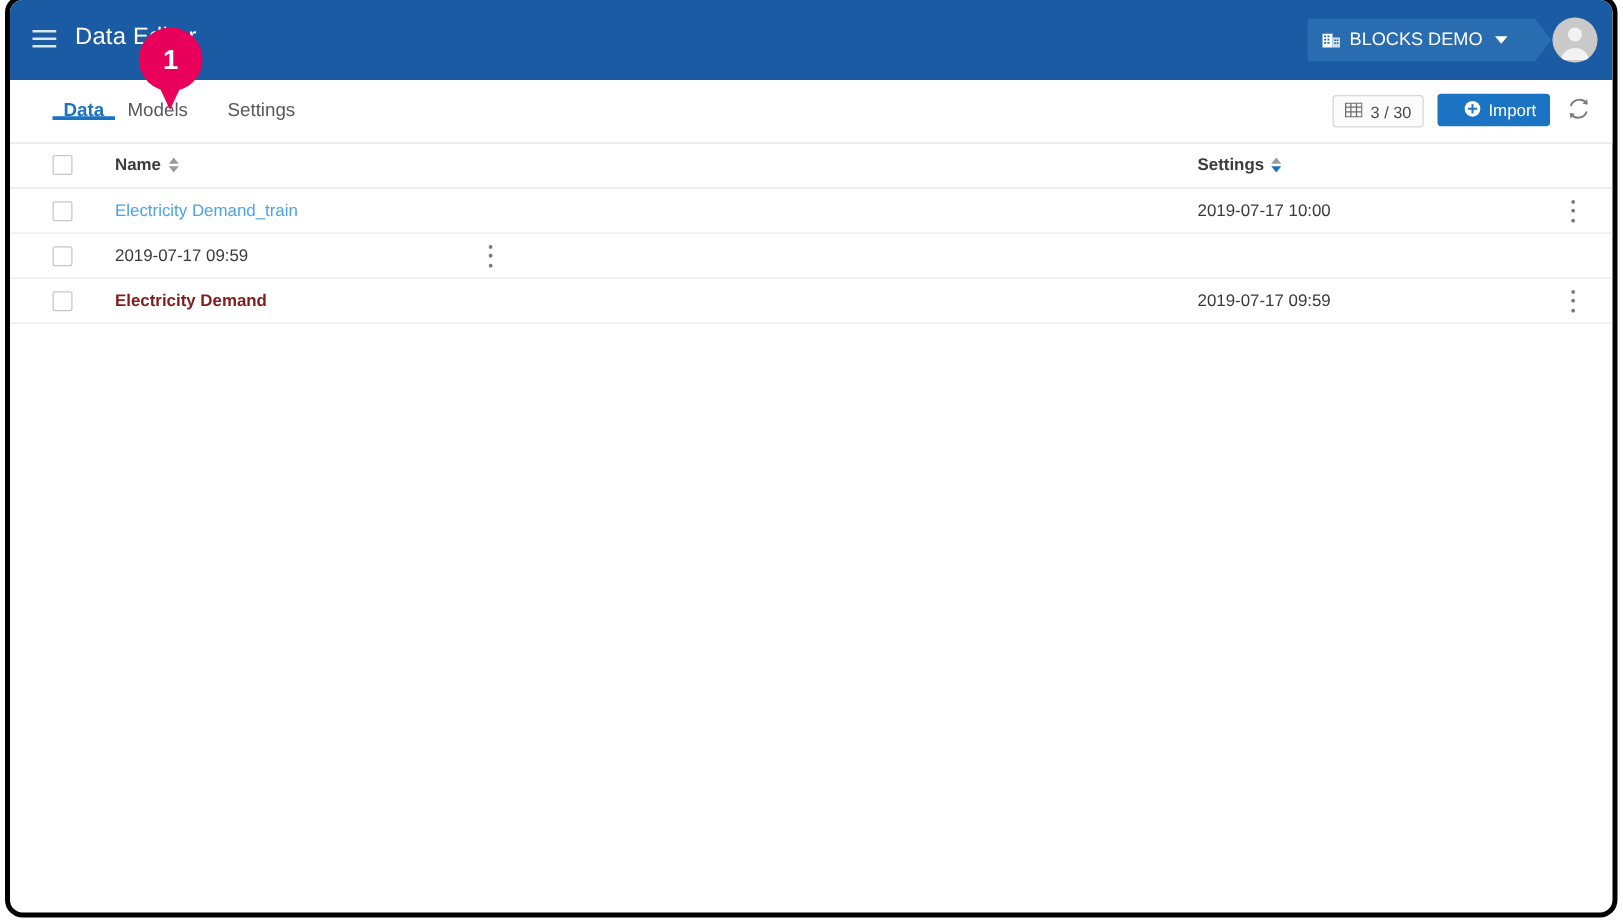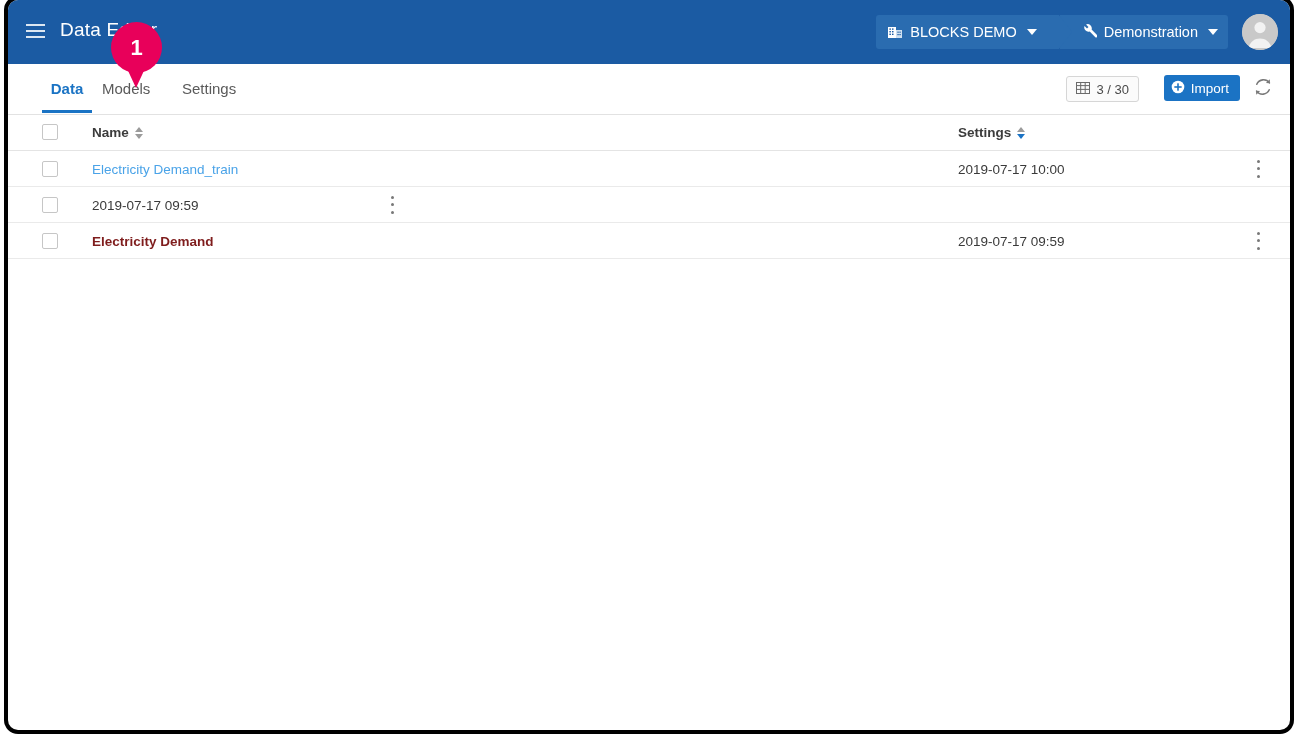--- a/index.html
+++ b/index.html
@@ -137,21 +137,21 @@
     left: 0;
     top: 64px;
     width: 100%;
     height: 50px;
     background: #ffffff;
     border-bottom: 1px solid #e2e2e2;
   }
   .tab {
     position: absolute;
     top: 0;
-    height: 49px;
+    height: 32px;
     line-height: 49px;
     font-size: 15px;
     color: #5a5a5a;
     cursor: pointer;
     white-space: nowrap;
   }
   .tab.active { color: #1a73c4; font-weight: 600; }
   .tab.active:after {
     content: "";
     position: absolute;
@@ -181,21 +181,21 @@
     white-space: nowrap;
   }
   #import-button {
     position: absolute;
     right: 50px;
     top: 11px;
     height: 26px;
     display: flex;
     align-items: center;
     gap: 6px;
-    padding: 0 11px 0 7px;
+    padding: 0 11px 0 21px;
     background: #1b73c4;
     color: #ffffff;
     border: none;
     border-radius: 3px;
     font-size: 13.5px;
     font-family: "Liberation Sans", sans-serif;
     cursor: pointer;
     white-space: nowrap;
   }
   #refresh-button {
@@ -351,29 +351,20 @@
               <rect x="12.4" y="7.6" width="1.3" height="1.2"></rect>
               <rect x="10.4" y="10" width="1.3" height="1.2"></rect>
               <rect x="12.4" y="10" width="1.3" height="1.2"></rect>
             </g>
           </svg>
         </span>
         <span class="ctx-label">BLOCKS DEMO</span>
         <span class="caret-down"></span>
       </div>
 
-      <div class="ctx-chip second">
-        <span class="ctx-icon">
-          <svg width="17" height="17" viewBox="0 0 24 24" aria-hidden="true">
-            <path fill="#ffffff" d="M21.7 18.6l-8-8a6 6 0 0 1-7.3-7.9l3.5 3.5 2.1-2.1-3.5-3.5a6 6 0 0 1 7.9 7.3l8 8a1.5 1.5 0 0 1 0 2.1l-.6.6a1.5 1.5 0 0 1-2.1 0z"></path>
-          </svg>
-        </span>
-        <span class="ctx-label">Demonstration</span>
-        <span class="caret-down"></span>
-      </div>
     </div>
 
     <div id="avatar">
       <svg width="36" height="36" viewBox="0 0 36 36" aria-hidden="true">
         <circle cx="18" cy="18" r="18" fill="#c9c9c9"></circle>
         <circle cx="18" cy="13.6" r="5.6" fill="#f2f2f2"></circle>
         <path d="M6.4 34c1.6-6.4 6.2-9.6 11.6-9.6S28 27.6 29.6 34z" fill="#f2f2f2"></path>
       </svg>
     </div>
   </div>

